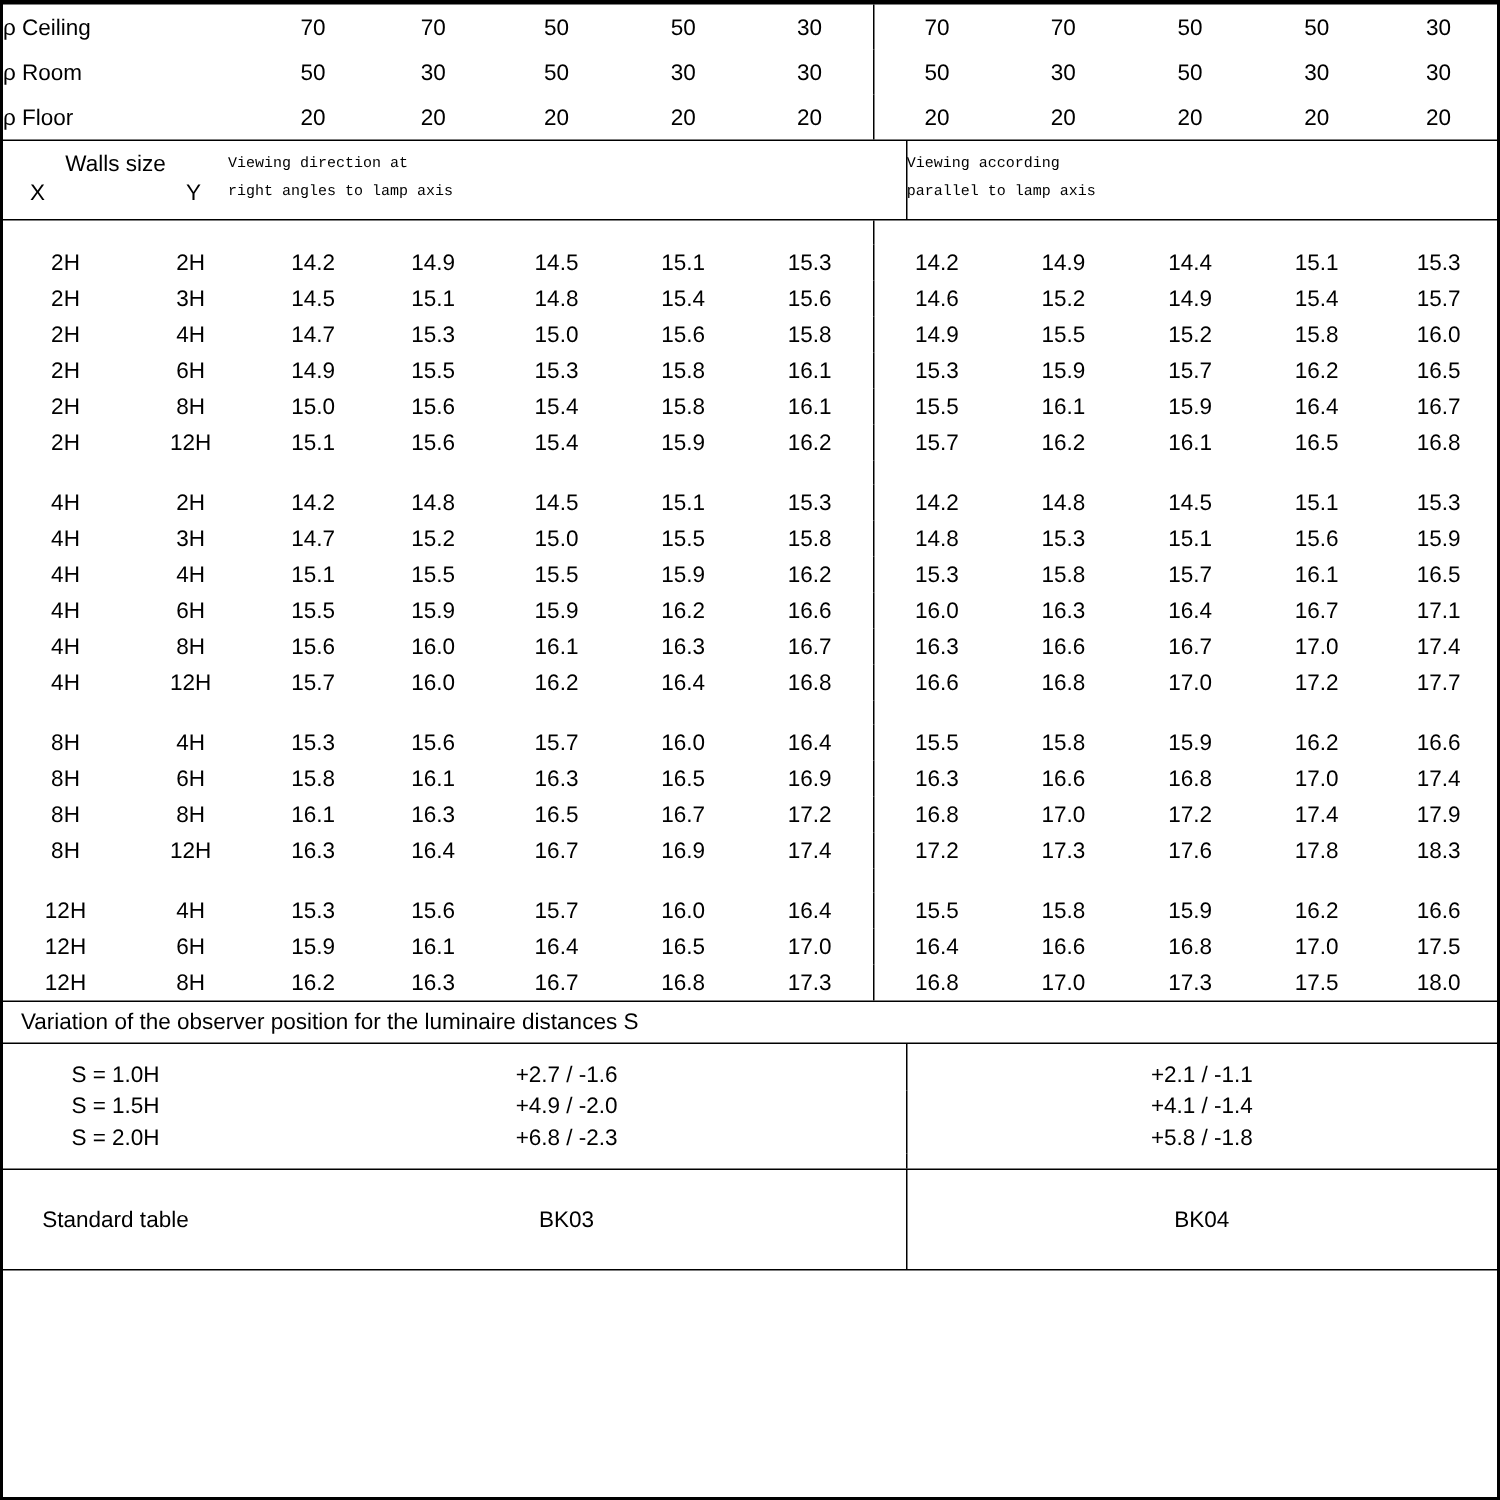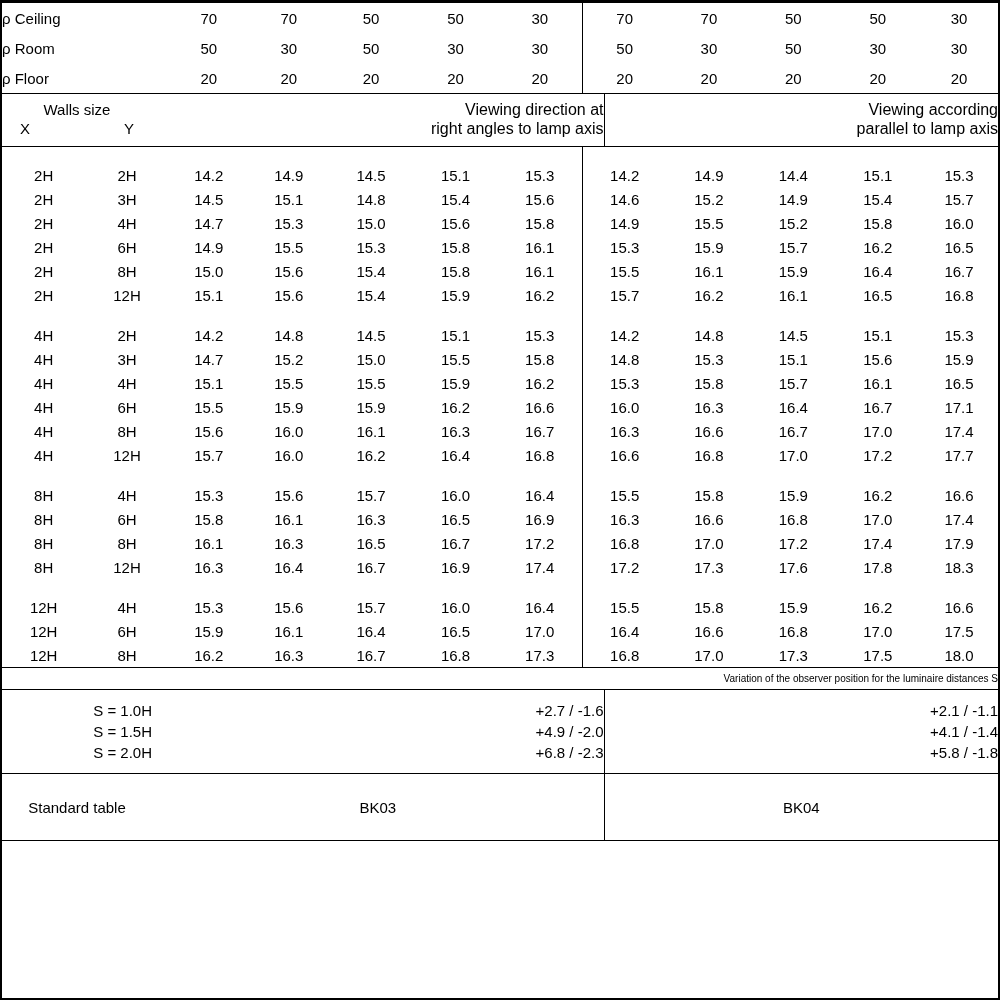--- a/index.html
+++ b/index.html
@@ -50,43 +50,43 @@
 
   
   .refl td { height: 30px; }
   .refl .lbl { text-align: left; padding-left: 0; font-size: 15px; }
 
   
   .vdiv { border-left: 1px solid #000000; }
 
   
   .vd {
-    font-size: 16px;
+    font-size: 10px;
     line-height: 19px;
-    text-align: right;
+    text-align: left;
     padding: 6px 0 8px 0;
+    font-family: Liberation Mono, monospace;
   }
   .roomsize {
     font-size: 15px;
     line-height: 19px;
     text-align: center;
     padding: 6px 0 8px 0;
   }
 
   
   .data td { height: 24px; font-size: 15px; }
   .gap td { height: 16px; }
 
   .note {
-    font-size: 10px;
+    font-size: 15px;
     padding: 5px 0 5px 12px;
-    text-align: right;
-  }
-
-  .sblock td { height: 21px; font-size: 15px; text-align: right; }
+  }
+
+  .sblock td { height: 21px; font-size: 15px; }
   .sblock .pad-top td { height: 10px; }
   .sblock .pad-bot td { height: 10px; }
 
   .stdblock td { height: 22px; font-size: 15px; }
 
   .footer {
     font-size: 15px;
     padding: 6px 0 6px 12px;
   }
 </style>

